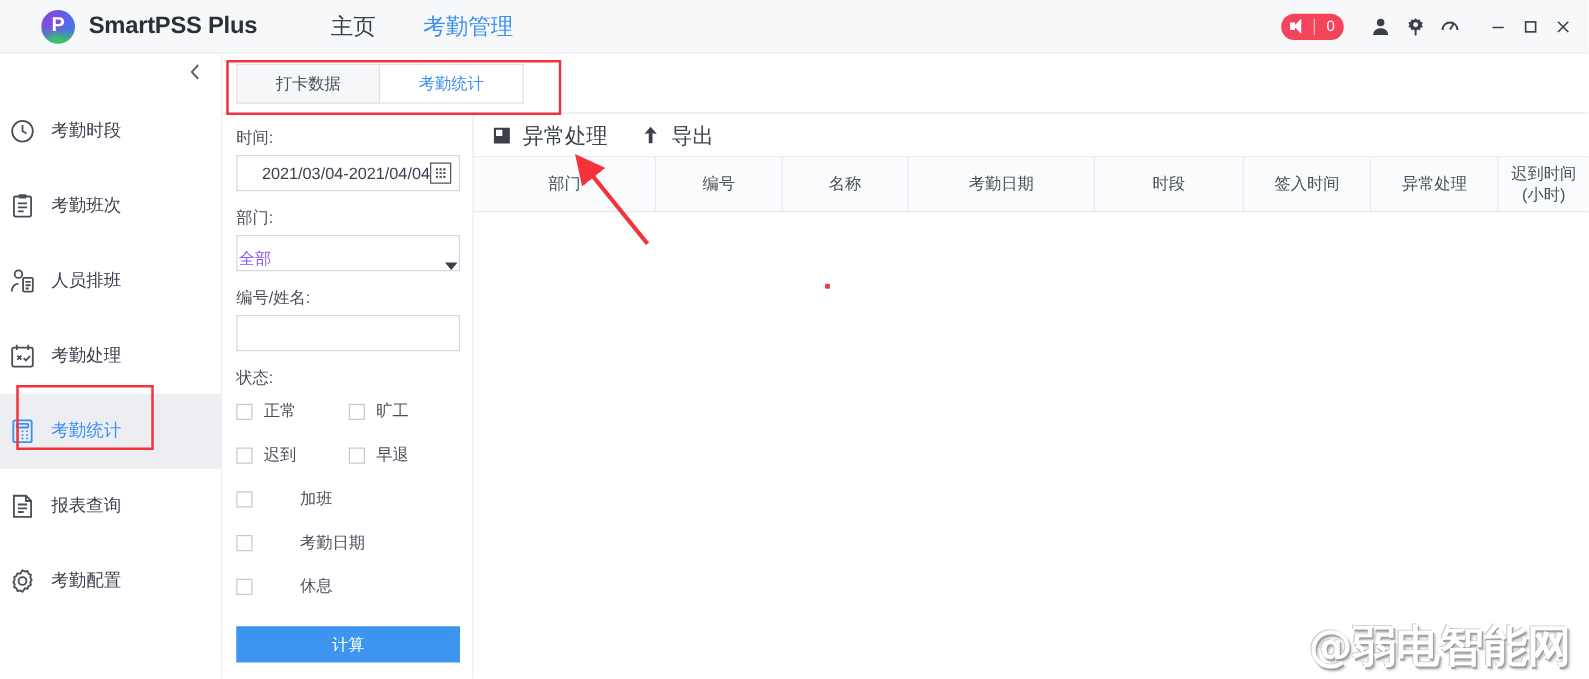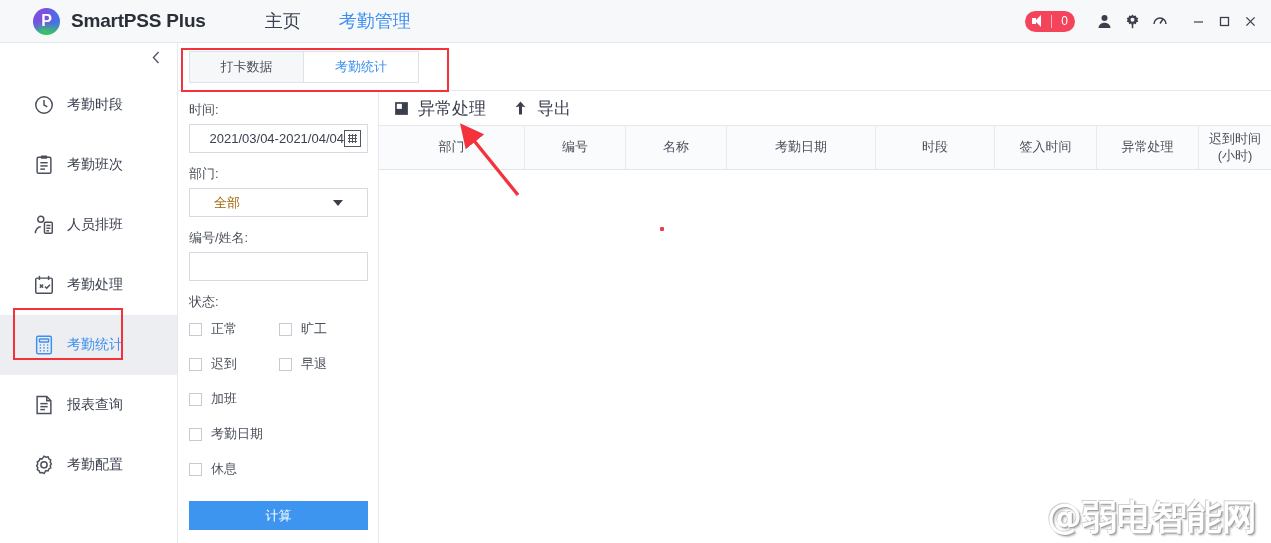--- a/index.html
+++ b/index.html
@@ -77,21 +77,21 @@
   .sidebar {
     position:absolute; left:0; top:43px; width:178px; height:500px;
     background:#fff; border-right:1px solid #e6e8ec; overflow:hidden;
   }
   .collapse {
     height:28px; display:flex; align-items:center; justify-content:flex-end;
     padding-right:14px; color:#5a5f6b; font-size:15px; cursor:pointer;
   }
   .menu { padding-top:4px; }
   .menu-item {
-    height:60px; display:flex; align-items:center; padding-left:30px;
+    height:60px; display:flex; align-items:center; padding-left:4px;
     color:#3c4150; font-size:14px; cursor:pointer; position:relative;
   }
   .menu-item .mi-icon {
     width:28px; height:28px; margin-right:9px; flex:0 0 28px;
     display:flex; align-items:center; justify-content:center; color:#4a4f5a;
   }
   .menu-item.active { background:#eceef1; color:#3d8ff0; }
   .menu-item.active .mi-icon { color:#3d8ff0; }
 
   
@@ -130,36 +130,36 @@
   }
   .cal-ic i {
     display:block; width:9px; height:9px;
     background-image:
       radial-gradient(circle, #52575f 48%, transparent 50%),
       radial-gradient(circle, #52575f 48%, transparent 50%);
     background-size:3px 3px; background-repeat:repeat;
   }
   .f-select {
     width:179px; height:29px; border:1px solid #d6dae0; background:#fff;
-    display:flex; align-items:center; padding:0 24px; font-size:13px; color:#a16207;
+    display:flex; align-items:flex-end; padding:0 1px; font-size:13px; color:#8b5cf6;
     cursor:pointer;
   }
   .f-select .val { flex:1; }
   .caret {
     width:0; height:0; border-left:5px solid transparent; border-right:5px solid transparent;
     border-top:6px solid #3a3f4b;
   }
   .f-text {
     width:179px; height:29px; border:1px solid #d6dae0; background:#fff; cursor:text;
   }
 
   .status-label { font-size:13px; color:#4a4f5a; margin:4px 0 9px; }
   .cbgrid { display:flex; flex-wrap:wrap; width:181px; }
   .cbcell { width:90px; display:flex; align-items:center; margin-bottom:17px; cursor:pointer; }
-  .cbcell.full { width:181px; }
+  .cbcell.full { width:181px;gap:29px; }
   .cb {
     width:13px; height:13px; border:1px solid #c6cbd2; background:#fff;
     margin-right:9px; flex:0 0 13px;
   }
   .cb-lbl { font-size:13px; color:#4a4f5a; }
 
   .calc-btn {
     width:179px; height:29px; background:#3d95f0; color:#fff; font-size:13px;
     display:flex; align-items:center; justify-content:center; cursor:pointer;
     margin-top:6px;

